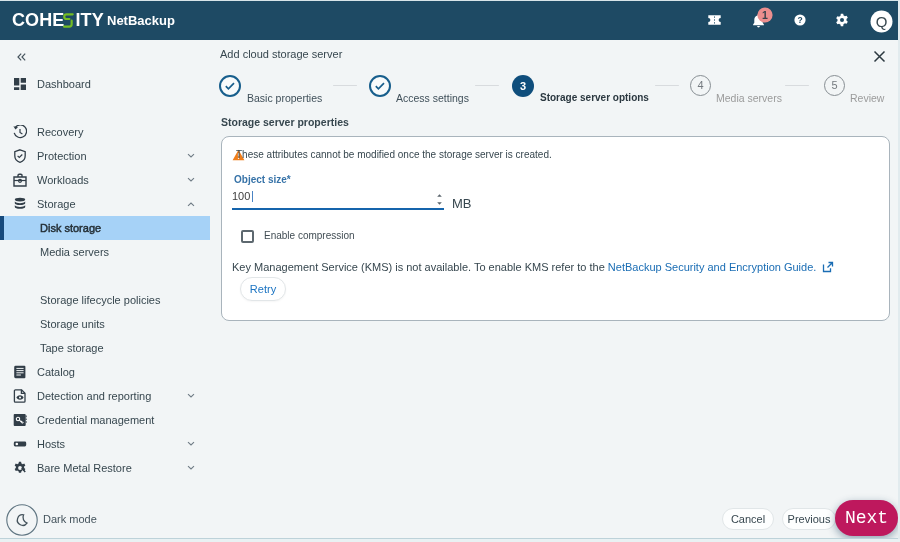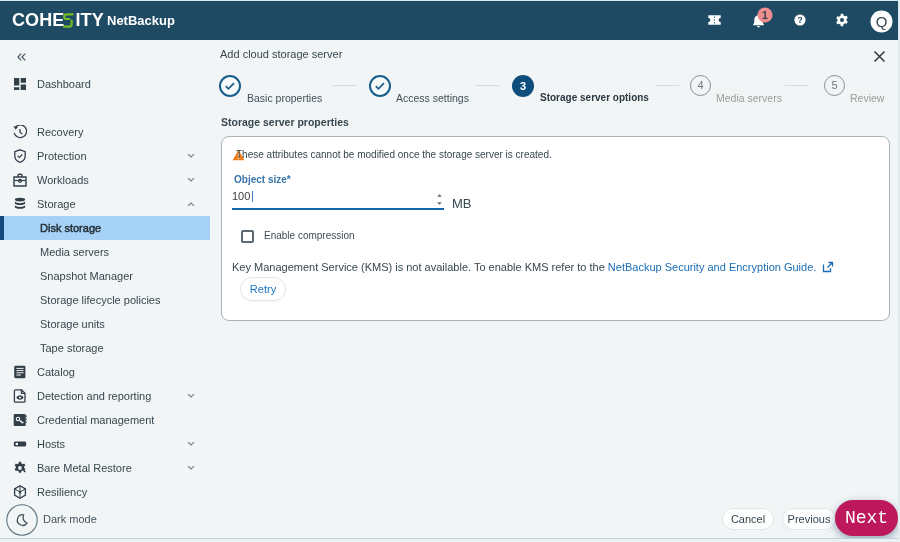--- a/index.html
+++ b/index.html
@@ -155,23 +155,20 @@
       <svg class="chev" viewBox="0 0 9 7">
           <path d="M1 5.6 4.5 2.4 8 5.6" fill="none" stroke="#707c86" stroke-width="1.3"></path>
         </svg>
     </div>
     <div class="srow" style="top:176px">
         <div class="txt sub" style="color:#242f36;-webkit-text-stroke:0.45px #242f36">Disk storage</div>
       </div>
     <div class="srow" style="top:200px">
         <div class="txt sub">Media servers</div>
       </div>
-    <div class="srow" style="top:224px">
-        <div class="txt sub">Snapshot Manager</div>
-      </div>
     <div class="srow" style="top:248px">
         <div class="txt sub">Storage lifecycle policies</div>
       </div>
     <div class="srow" style="top:272px">
         <div class="txt sub">Storage units</div>
       </div>
     <div class="srow" style="top:296px">
         <div class="txt sub">Tape storage</div>
       </div>
     <div class="srow" style="top:320px">
@@ -223,28 +220,20 @@
             <path d="M5.9 0.8h2.2l0.3 1.6a4.5 4.5 0 0 1 1.3 0.73l1.55-0.53 1.1 1.9-1.24 1.07a4.5 4.5 0 0 1 0 1.46l1.24 1.07-1.1 1.9-1.55-0.53a4.5 4.5 0 0 1-1.3 0.73l-0.3 1.6H5.9l-0.3-1.6a4.5 4.5 0 0 1-1.3-0.73l-1.55 0.53-1.1-1.9 1.24-1.07a4.5 4.5 0 0 1 0-1.46L1.65 4.5l1.1-1.9 1.55 0.53a4.5 4.5 0 0 1 1.3-0.73z"></path>
           </g>
           <circle cx="7" cy="7" r="1.9" fill="#f2f5f6"></circle>
           <path d="M8 8l3.6 3.6 1.2-1.2L9.2 6.8z" fill="#323e48"></path>
           <path d="M8.6 8.6l2.8 2.8" stroke="#f2f5f6" stroke-width="0.5"></path>
         </svg>
       <div class="txt">Bare Metal Restore</div>
       <svg class="chev" viewBox="0 0 9 7">
           <path d="M1 1.4 4.5 4.6 8 1.4" fill="none" stroke="#707c86" stroke-width="1.3"></path>
         </svg>
-    </div>
-    <div class="srow" style="top:440px">
-      <svg class="ic" viewBox="0 0 14 14">
-          <path d="M7 0.8l5.4 3.1v6.2L7 13.2 1.6 10.1V3.9z" fill="none" stroke="#323e48" stroke-width="1.3"></path>
-          <path d="M7 0.8v12.4M1.6 3.9l5.4 3.1 5.4-3.1" fill="none" stroke="#323e48" stroke-width="1"></path>
-          <path d="M5.4 8.2 7 5.4l1.6 2.8z" fill="#323e48"></path>
-        </svg>
-      <div class="txt">Resiliency</div>
     </div>
     <svg class="abs" style="left:6px;top:464px" width="32" height="32" viewBox="0 0 32 32">
         <circle cx="16" cy="16" r="15.2" fill="none" stroke="#5e7480" stroke-width="1.1"></circle>
         <path d="M17.6 10.8a5.3 5.3 0 1 0 3.4 8.3 6.1 6.1 0 0 1-3.4-8.3z" fill="none" stroke="#44535c" stroke-width="1.3"></path>
       </svg>
     <div class="abs" style="left:43px;top:473px;font-size:11px;color:#44535c">Dark mode</div>
   </div>
   <div id="wtitle">Add cloud storage server</div>
   <svg class="abs" style="left:873px;top:50px" width="13" height="13" viewBox="0 0 13 13">
       <path d="M1.5 1.5 11.5 11.5 M11.5 1.5 1.5 11.5" stroke="#2c3940" stroke-width="1.5"></path>

